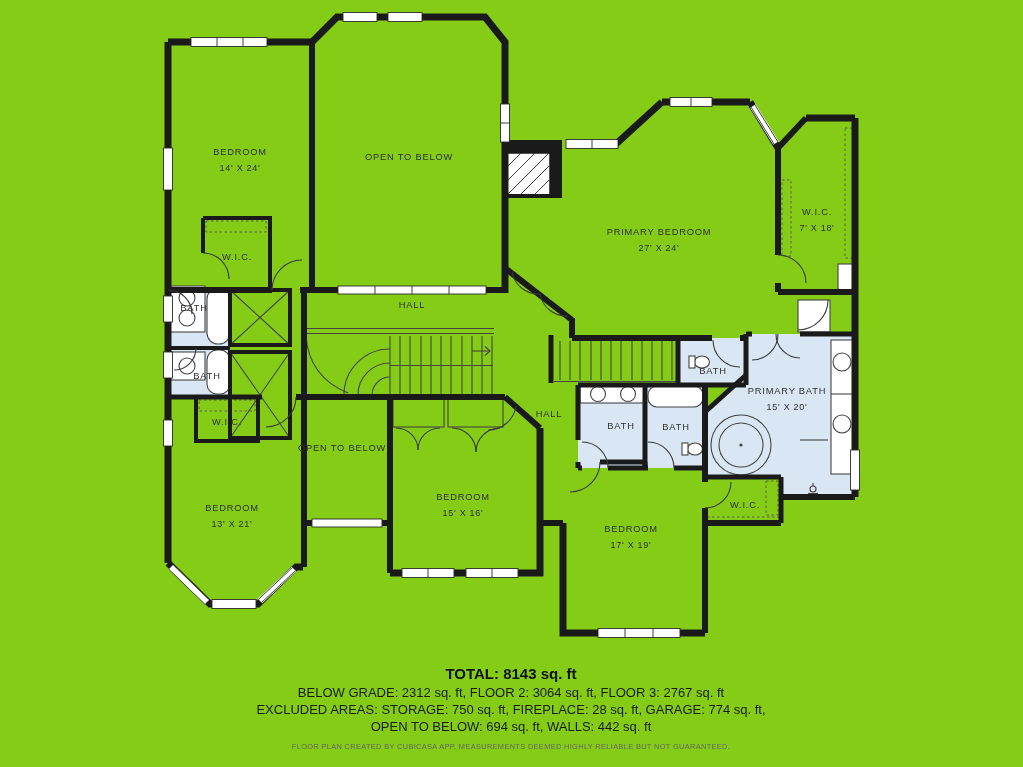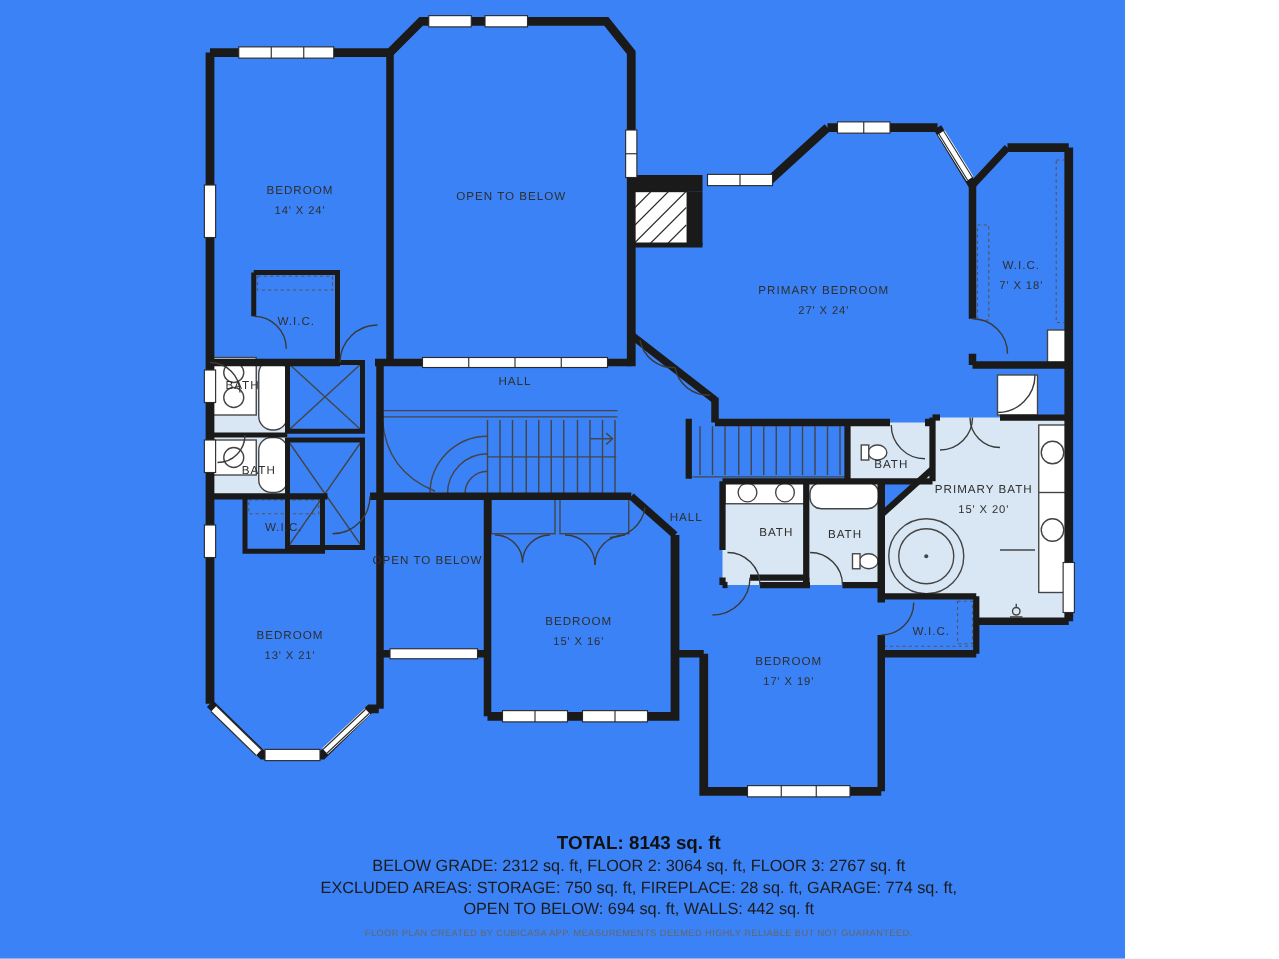--- a/index.html
+++ b/index.html
@@ -1,16 +1,16 @@
 <!DOCTYPE html>
 <html><head>
 <meta charset="utf-8">
 <style>
   html,body{margin:0;padding:0;background:#ffffff;}
-  .page{position:relative;width:900px;height:767px;background:#3b82f6;overflow:hidden;
+  .page{position:relative;width:1023px;height:767px;background:#84cc16;overflow:hidden;
         font-family:"Liberation Sans", sans-serif;}
   svg{display:block;}
   .room-label{font-family:"Liberation Sans",sans-serif;font-size:9.3px;letter-spacing:.8px;
               fill:#2f2f2f;font-weight:500;text-anchor:middle;}
   .room-dims{font-family:"Liberation Sans",sans-serif;font-size:9px;letter-spacing:.7px;
              fill:#2f2f2f;text-anchor:middle;}
   .sum-total{font-family:"Liberation Sans",sans-serif;font-size:15px;font-weight:bold;
              fill:#111;text-anchor:middle;}
   .sum-line{font-family:"Liberation Sans",sans-serif;font-size:13px;fill:#1b1b1b;text-anchor:middle;}
   .sum-disc{font-family:"Liberation Sans",sans-serif;font-size:7.4px;fill:#666;

